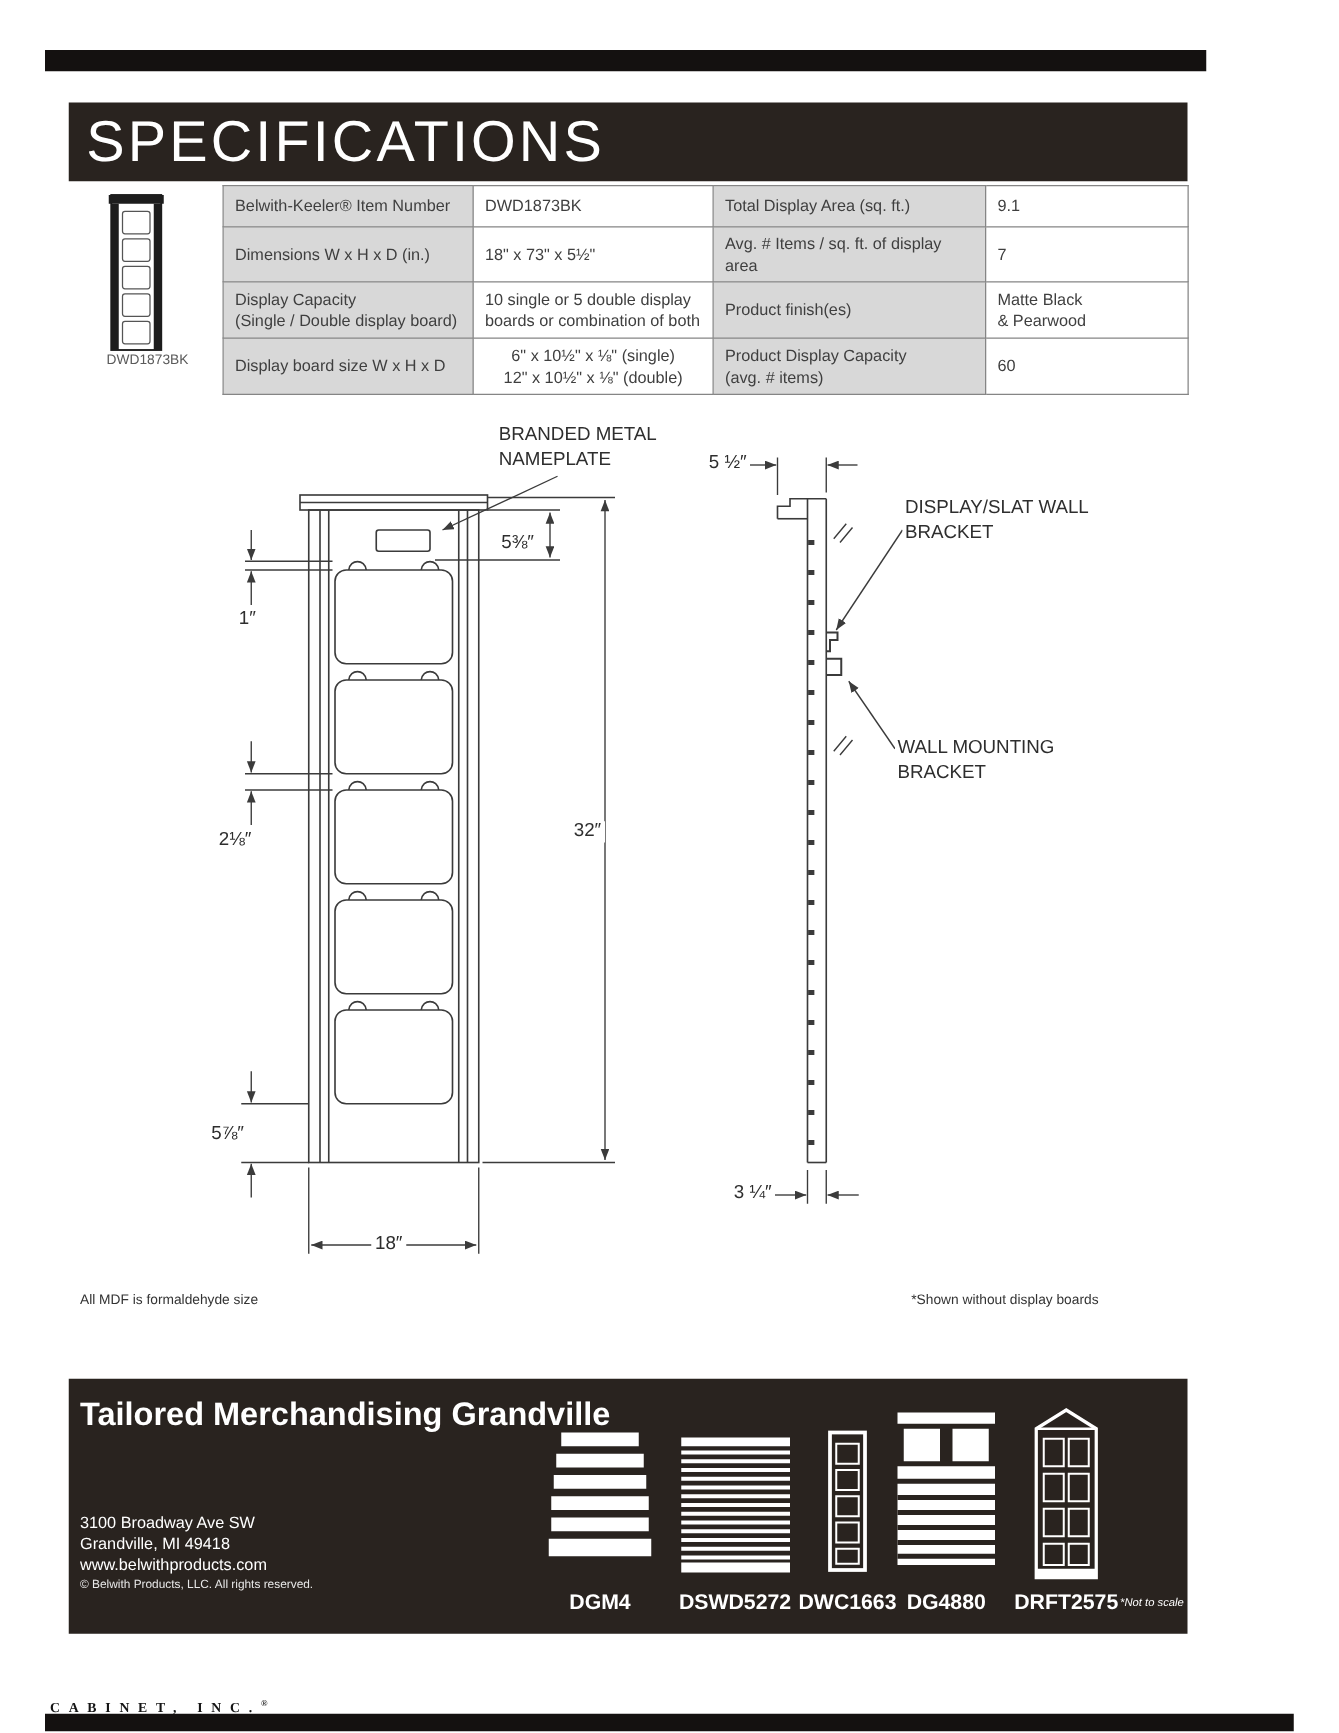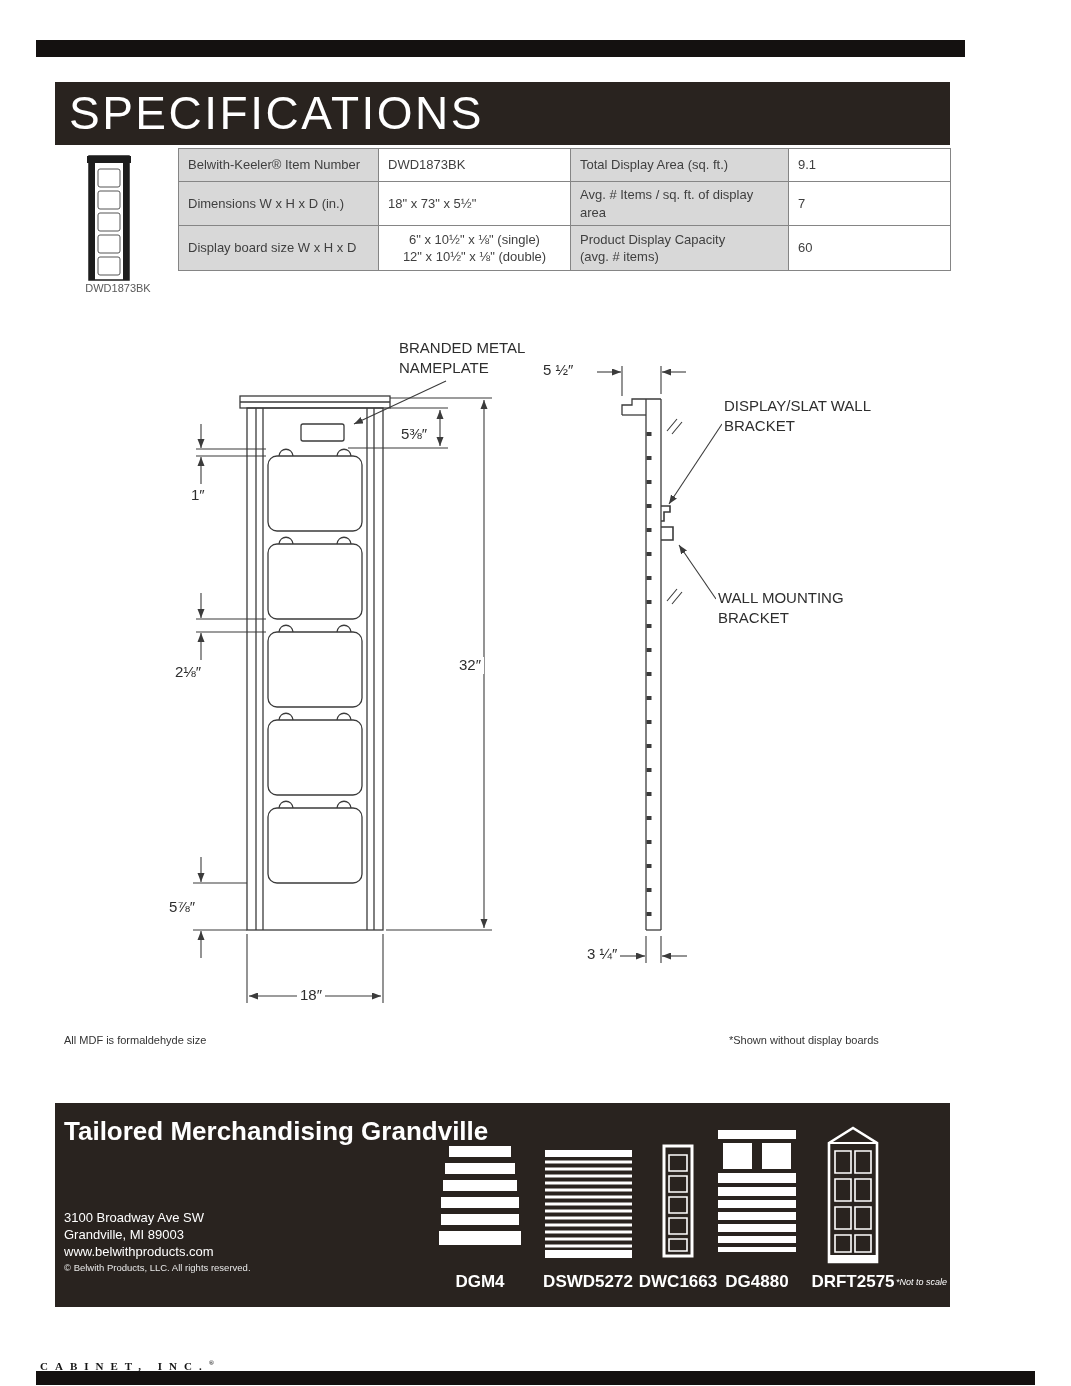--- a/index.html
+++ b/index.html
@@ -68,20 +68,29 @@
       <td class="lbl">Belwith-Keeler® Item Number</td>
       <td class="val">DWD1873BK</td>
       <td class="lbl">Total Display Area (sq. ft.)</td>
       <td class="val">9.1</td>
     </tr>
     <tr style="height:33px">
       <td class="lbl">Dimensions W x H x D (in.)</td>
       <td class="val">18" x 73" x 5½"</td>
       <td class="lbl">Avg. # Items / sq. ft. of display area</td>
       <td class="val">7</td>
+    </tr>
+    <tr style="height:45px">
+      <td class="lbl">Display Capacity
+(Single / Double display board)</td>
+      <td class="val">10 single or 5 double display
+boards or combination of both</td>
+      <td class="lbl">Product finish(es)</td>
+      <td class="val">Matte Black
+&amp; Pearwood</td>
     </tr>
     <tr style="height:45px">
       <td class="lbl">Display board size W x H x D</td>
       <td class="val ctr">6" x 10½" x ⅛" (single)
 12" x 10½" x ⅛" (double)</td>
       <td class="lbl">Product Display Capacity
 (avg. # items)</td>
       <td class="val">60</td>
     </tr>
   </tbody>
@@ -223,32 +232,32 @@
   <div class="thumb-label">DWD1873BK</div>
 
   <div class="callout" style="left:397px;top:338px">BRANDED METAL
 NAMEPLATE</div>
   <div class="dim" style="left:398px;top:426px">5⅜″</div>
   <div class="dim" style="left:188px;top:487px">1″</div>
   <div class="dim" style="left:172px;top:664px">2⅛″</div>
   <div class="dim" style="left:166px;top:899px">5⅞″</div>
   <div class="dim" style="left:456px;top:657px">32″</div>
   <div class="dim" style="left:297px;top:987px">18″</div>
-  <div class="dim" style="left:540px;top:362px">5 ½″</div>
+  <div class="dim" style="left:564px;top:362px">5 ½″</div>
   <div class="callout" style="left:722px;top:396px">DISPLAY/SLAT WALL
 BRACKET</div>
   <div class="callout" style="left:716px;top:588px">WALL MOUNTING
 BRACKET</div>
   <div class="dim" style="left:584px;top:946px">3 ¼″</div>
   <div class="note" style="left:64px;top:1034px">All MDF is formaldehyde size</div>
   <div class="note" style="left:729px;top:1034px">*Shown without display boards</div>
 
   <div class="footer-title">Tailored Merchandising Grandville</div>
   <div class="addr" style="top:1210px">3100 Broadway Ave SW</div>
-  <div class="addr" style="top:1227px">Grandville, MI 89003</div>
+  <div class="addr" style="top:1227px">Grandville, MI 49418</div>
   <div class="addr" style="top:1244px">www.belwithproducts.com</div>
   <div class="copy">© Belwith Products, LLC. All rights reserved.</div>
   <div class="plabel" style="left:450px;width:60px">DGM4</div>
   <div class="plabel" style="left:543px;width:90px">DSWD5272</div>
   <div class="plabel" style="left:633px;width:90px">DWC1663</div>
   <div class="plabel" style="left:717px;width:80px">DG4880</div>
   <div class="plabel" style="left:808px;width:90px">DRFT2575</div>
   <div class="scale-note">*Not to scale</div>
 
   <div class="logo-sub">

